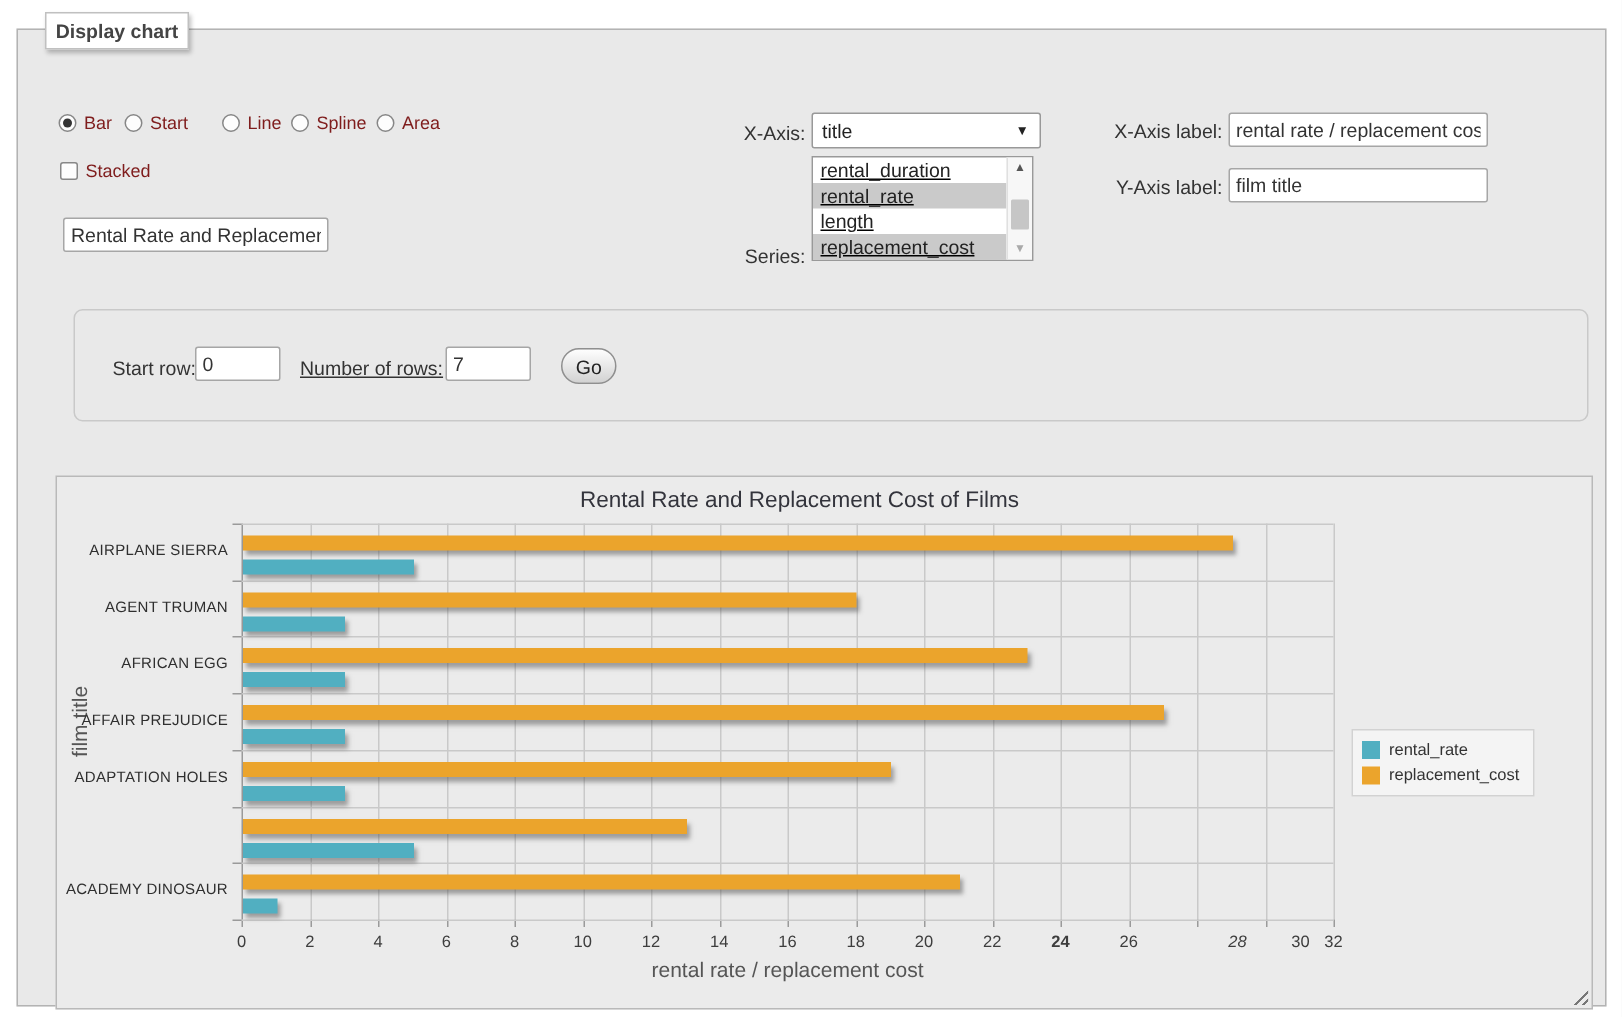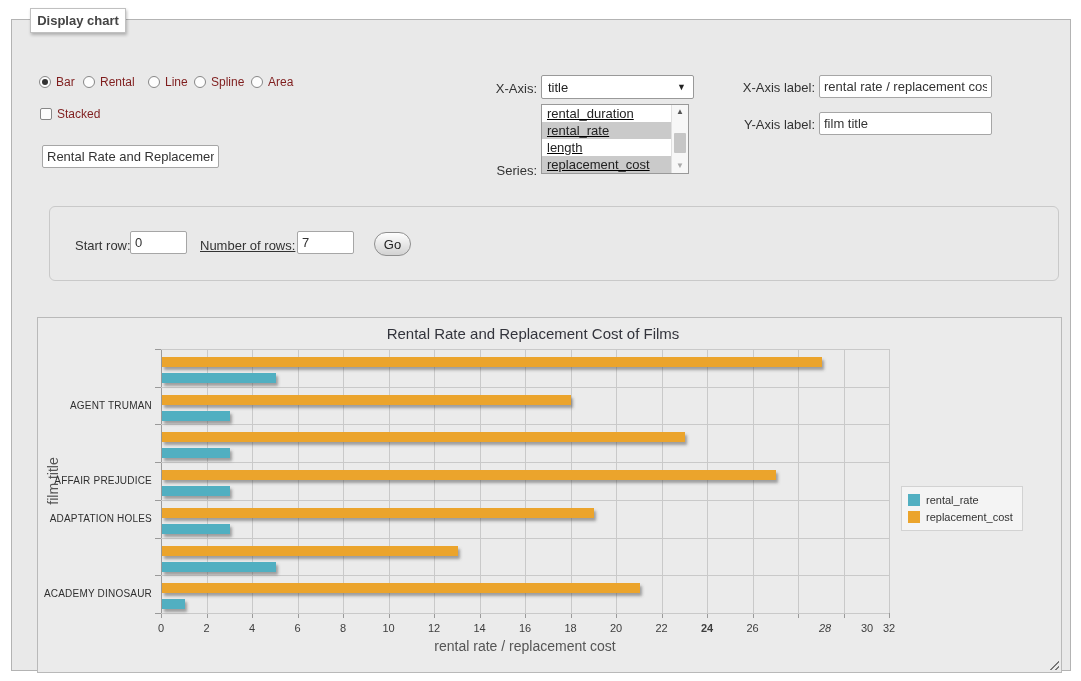--- a/index.html
+++ b/index.html
@@ -67,21 +67,21 @@
 <div class="page">
   <div class="fieldset">
     <div class="legend-box">Display chart</div>
 
     <label class="radio-item" style="left:27px;top:55px;">
       <span class="radio checked"></span>
       <span class="rlabel">Bar</span>
     </label>
     <label class="radio-item" style="left:71px;top:55px;">
       <span class="radio"></span>
-      <span class="rlabel">Rental</span>
+      <span class="rlabel">Start</span>
     </label>
     <label class="radio-item" style="left:136px;top:55px;">
       <span class="radio"></span>
       <span class="rlabel">Line</span>
     </label>
     <label class="radio-item" style="left:182px;top:55px;">
       <span class="radio"></span>
       <span class="rlabel">Spline</span>
     </label>
     <label class="radio-item" style="left:239px;top:55px;">
@@ -191,25 +191,27 @@
         <div class="gl-h" style="left: 123px; top: 144.143px; width: 728px;"></div>
         <div class="tick" style="left: 117px; top: 144.143px; width: 6px; height: 1px;"></div>
         <div class="gl-h" style="left: 123px; top: 181.857px; width: 728px;"></div>
         <div class="tick" style="left: 117px; top: 181.857px; width: 6px; height: 1px;"></div>
         <div class="gl-h" style="left: 123px; top: 219.571px; width: 728px;"></div>
         <div class="tick" style="left: 117px; top: 219.571px; width: 6px; height: 1px;"></div>
         <div class="gl-h" style="left: 123px; top: 257.286px; width: 728px;"></div>
         <div class="tick" style="left: 117px; top: 257.286px; width: 6px; height: 1px;"></div>
         <div class="gl-h" style="left: 123px; top: 295px; width: 728px;"></div>
         <div class="tick" style="left: 117px; top: 295px; width: 6px; height: 1px;"></div>
+        <div class="cat-label" style="left: 0px; top: 31px; width: 114px; height: 37.7143px; line-height: 37.7143px;">AIRPLANE SIERRA</div>
         <div class="bar" style="left: 124px; top: 39px; width: 659.522px; background: rgb(235, 164, 44);"></div>
         <div class="bar" style="left: 124px; top: 55px; width: 113.522px; background: rgb(81, 175, 193);"></div>
         <div class="cat-label" style="left: 0px; top: 68.7143px; width: 114px; height: 37.7143px; line-height: 37.7143px;">AGENT TRUMAN</div>
         <div class="bar" style="left: 124px; top: 76.7143px; width: 409.272px; background: rgb(235, 164, 44);"></div>
         <div class="bar" style="left: 124px; top: 92.7143px; width: 68.0225px; background: rgb(81, 175, 193);"></div>
+        <div class="cat-label" style="left: 0px; top: 106.429px; width: 114px; height: 37.7143px; line-height: 37.7143px;">AFRICAN EGG</div>
         <div class="bar" style="left: 124px; top: 114.429px; width: 523.022px; background: rgb(235, 164, 44);"></div>
         <div class="bar" style="left: 124px; top: 130.429px; width: 68.0225px; background: rgb(81, 175, 193);"></div>
         <div class="cat-label" style="left: 0px; top: 144.143px; width: 114px; height: 37.7143px; line-height: 37.7143px;">AFFAIR PREJUDICE</div>
         <div class="bar" style="left: 124px; top: 152.143px; width: 614.022px; background: rgb(235, 164, 44);"></div>
         <div class="bar" style="left: 124px; top: 168.143px; width: 68.0225px; background: rgb(81, 175, 193);"></div>
         <div class="cat-label" style="left: 0px; top: 181.857px; width: 114px; height: 37.7143px; line-height: 37.7143px;">ADAPTATION HOLES</div>
         <div class="bar" style="left: 124px; top: 189.857px; width: 432.022px; background: rgb(235, 164, 44);"></div>
         <div class="bar" style="left: 124px; top: 205.857px; width: 68.0225px; background: rgb(81, 175, 193);"></div>
         <div class="bar" style="left: 124px; top: 227.571px; width: 295.522px; background: rgb(235, 164, 44);"></div>
         <div class="bar" style="left: 124px; top: 243.571px; width: 113.522px; background: rgb(81, 175, 193);"></div>

